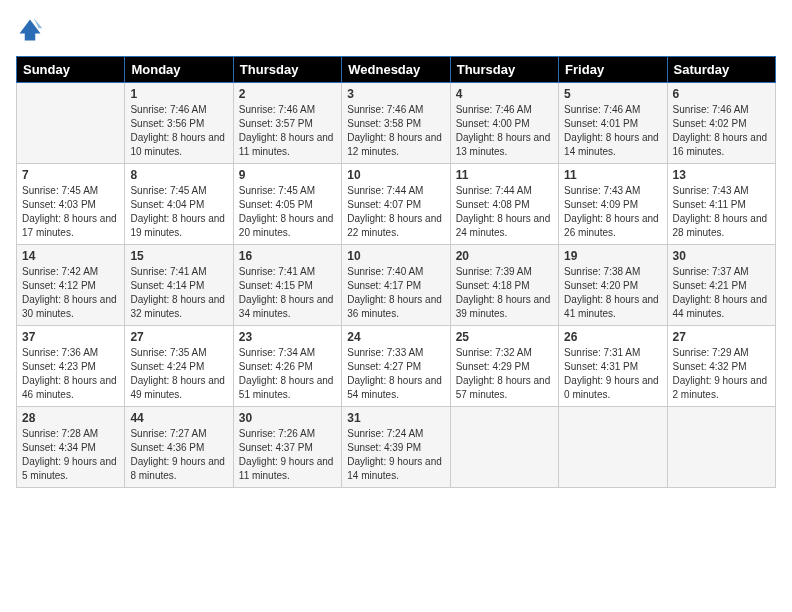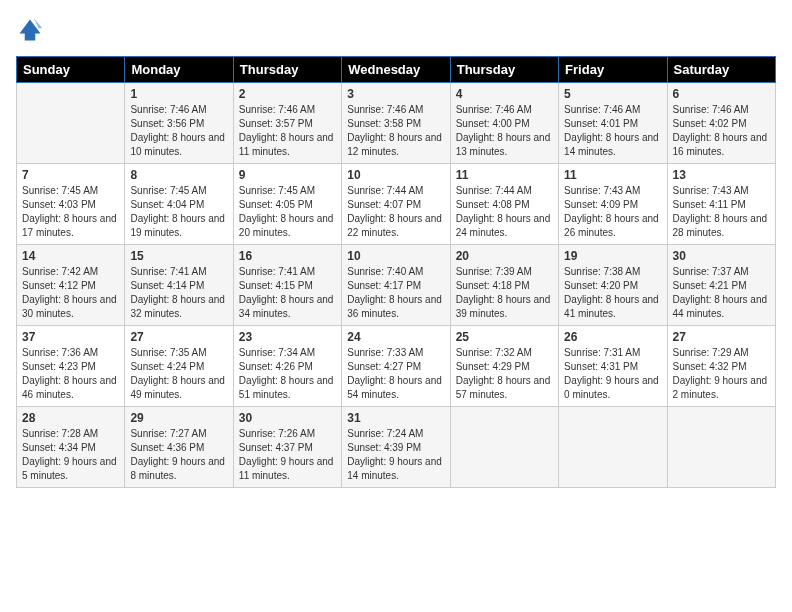--- a/index.html
+++ b/index.html
@@ -239,21 +239,21 @@
             <span class="day-number">27</span>
             <div class="day-info">Sunrise: 7:29 AM<br>Sunset: 4:32 PM<br>Daylight: 9 hours and 2 minutes.</div>
           </td>
         </tr>
         <tr>
           <td>
             <span class="day-number">28</span>
             <div class="day-info">Sunrise: 7:28 AM<br>Sunset: 4:34 PM<br>Daylight: 9 hours and 5 minutes.</div>
           </td>
           <td>
-            <span class="day-number">29</span>
+            <span class="day-number">44</span>
             <div class="day-info">Sunrise: 7:27 AM<br>Sunset: 4:36 PM<br>Daylight: 9 hours and 8 minutes.</div>
           </td>
           <td>
             <span class="day-number">30</span>
             <div class="day-info">Sunrise: 7:26 AM<br>Sunset: 4:37 PM<br>Daylight: 9 hours and 11 minutes.</div>
           </td>
           <td>
             <span class="day-number">31</span>
             <div class="day-info">Sunrise: 7:24 AM<br>Sunset: 4:39 PM<br>Daylight: 9 hours and 14 minutes.</div>
           </td>

